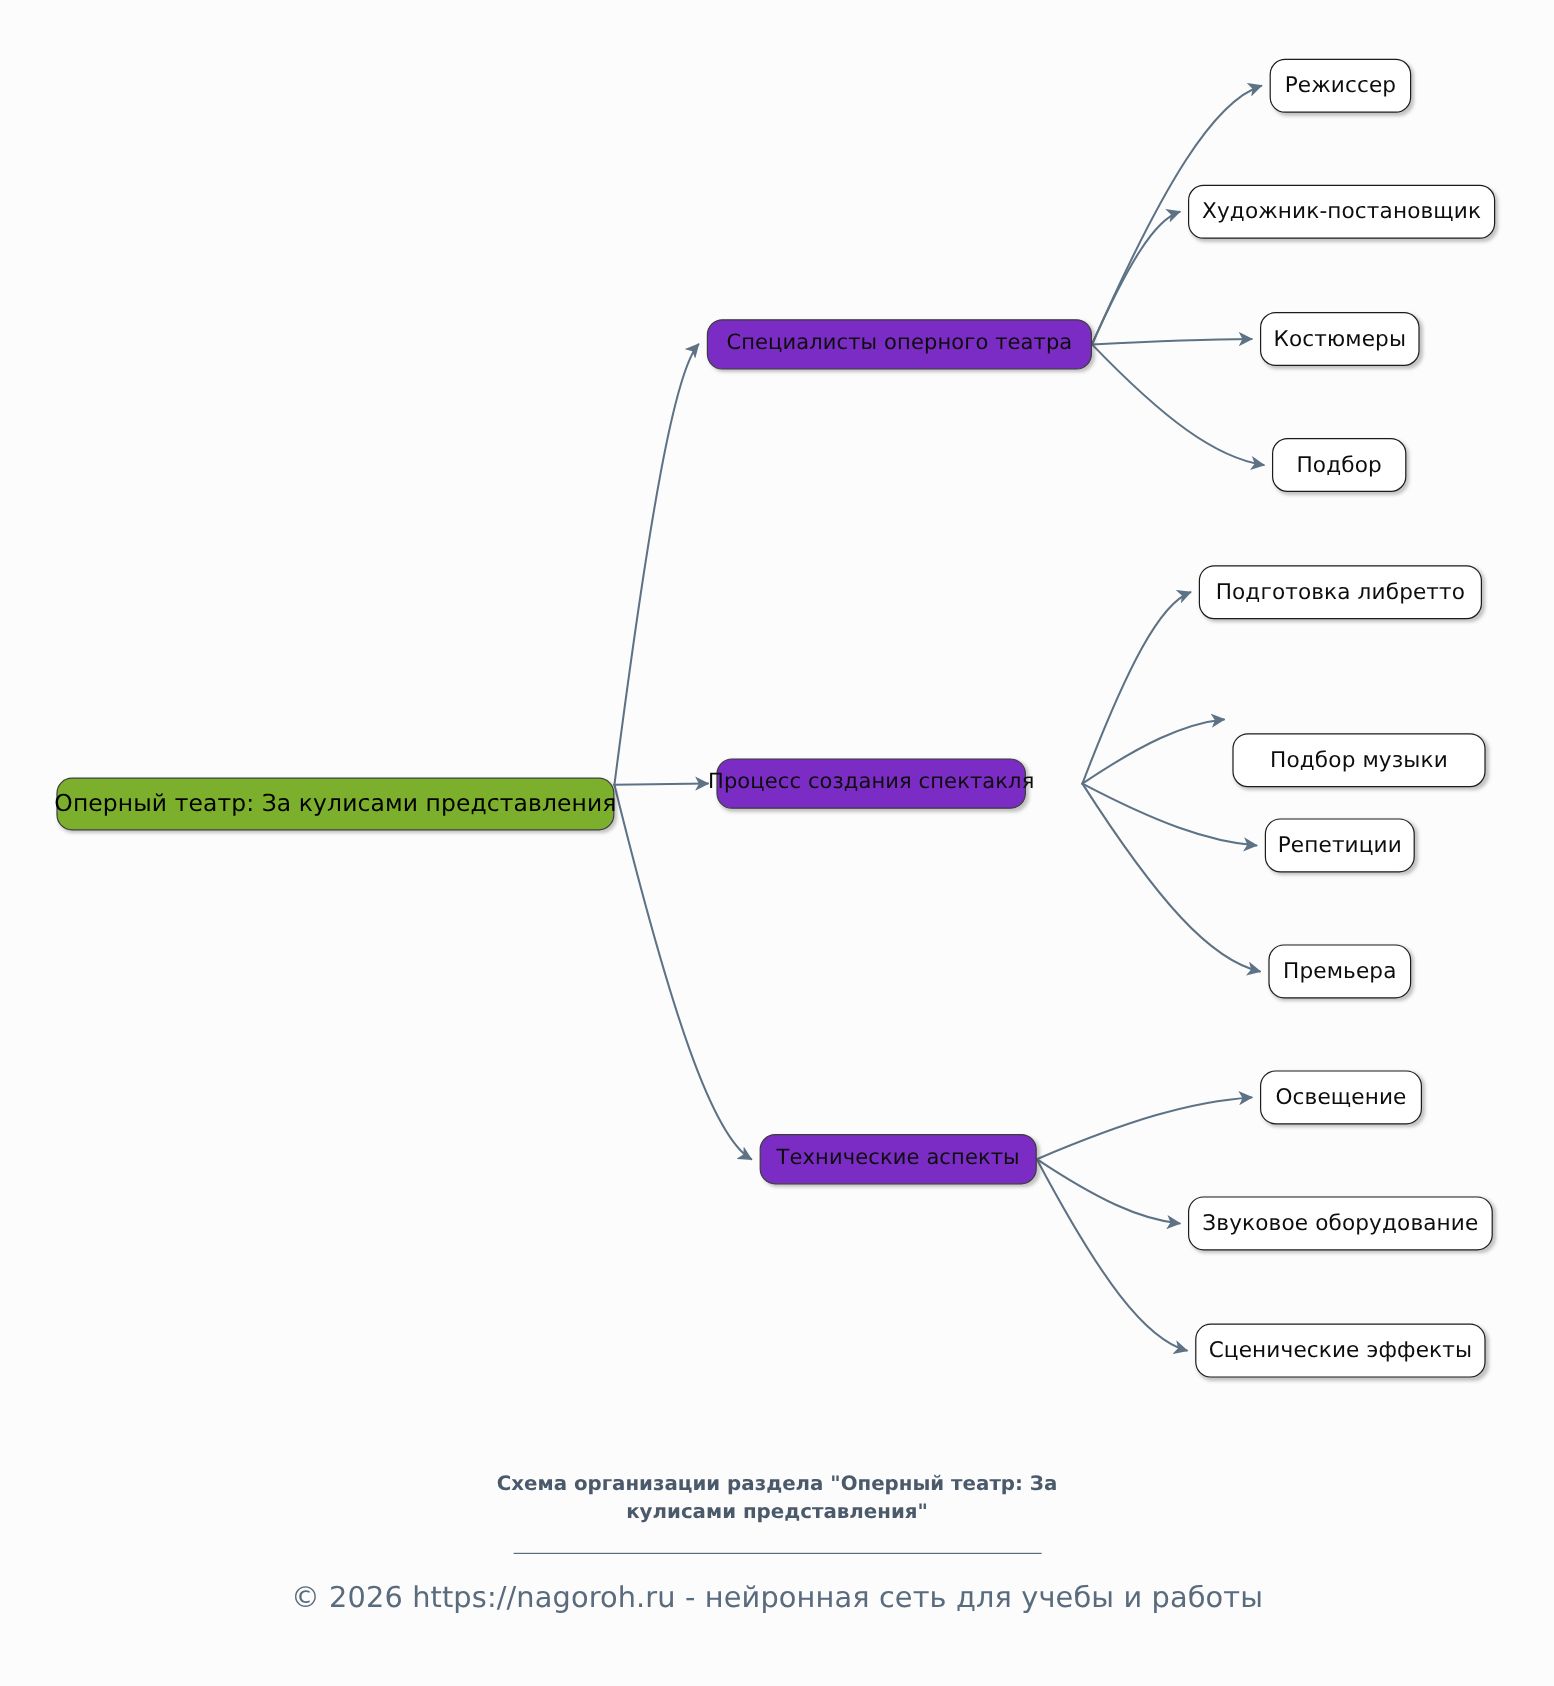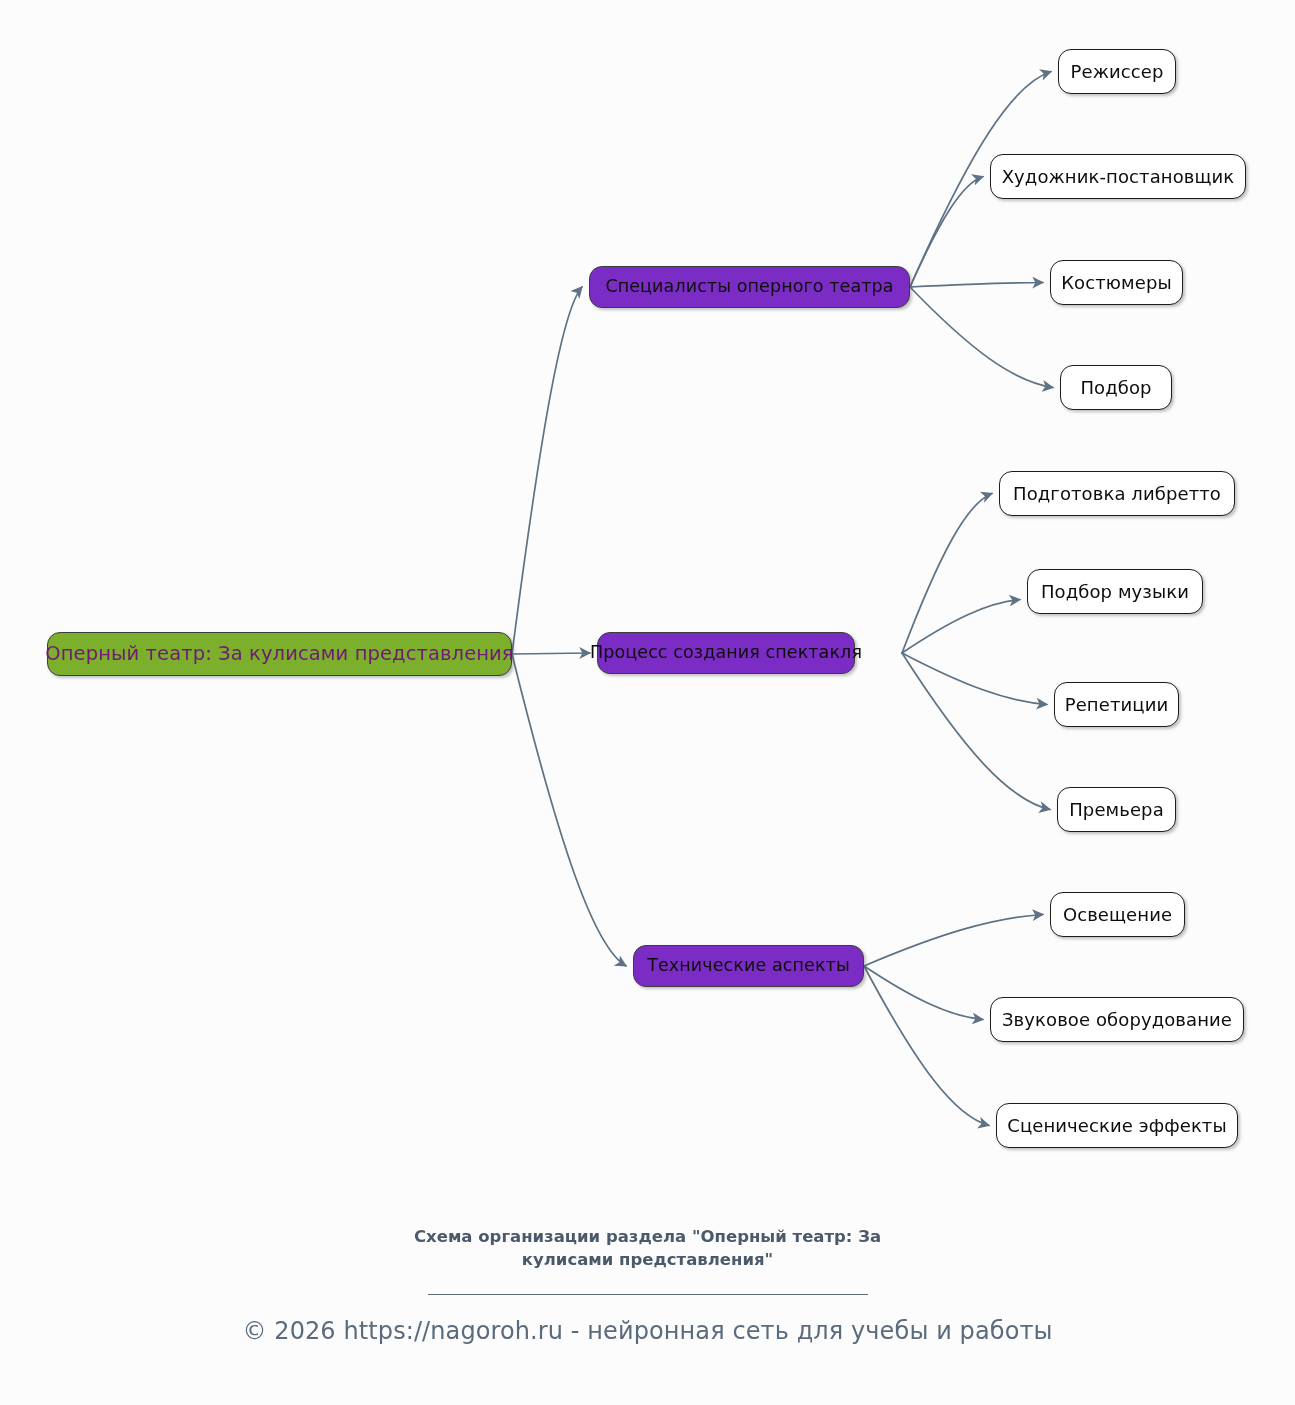--- a/index.html
+++ b/index.html
@@ -48,22 +48,23 @@
     border-radius: 13px;
     white-space: nowrap;
     line-height: 1;
     letter-spacing: 0.1px;
     box-shadow: 2px 2px 3px rgba(60,60,60,0.30);
   }
 
   .node-root {
     background: #7cb02c;
     border: 1.3px solid #3d3d3d;
-    color: #701a75;
+    color: #000000;
     font-size: 19.5px;
+    margin-top: 16px;
   }
 
   .node-branch {
     background: #7b2cc4;
     border: 1.3px solid #3d3d3d;
     color: #0d0d0d;
     font-size: 17.5px;
   }
 
   .node-leaf {
@@ -155,21 +156,21 @@
       </div>
       <div class="node node-leaf" style="left: 1060px; top: 365px; width: 112px; height: 45px;">
         <span class="node-label">Подбор</span>
       </div>
       <div class="node node-branch" style="left: 597px; top: 632px; width: 258px; height: 42px;">
         <span class="node-label">Процесс создания спектакля</span>
       </div>
       <div class="node node-leaf" style="left: 999px; top: 471px; width: 236px; height: 45px; text-align: right;">
         <span class="node-label">Подготовка либретто</span>
       </div>
-      <div class="node node-leaf" style="left: 1027px; top: 569px; width: 176px; height: 45px; text-align: center;">
+      <div class="node node-leaf" style="left: 1027px; top: 611px; width: 211px; height: 45px; text-align: center;">
         <span class="node-label">Подбор музыки</span>
       </div>
       <div class="node node-leaf" style="left: 1054px; top: 682px; width: 125px; height: 45px;">
         <span class="node-label">Репетиции</span>
       </div>
       <div class="node node-leaf" style="left: 1057px; top: 787px; width: 119px; height: 45px;">
         <span class="node-label">Премьера</span>
       </div>
       <div class="node node-branch" style="left: 633px; top: 945px; width: 231px; height: 42px;">
         <span class="node-label">Технические аспекты</span>

